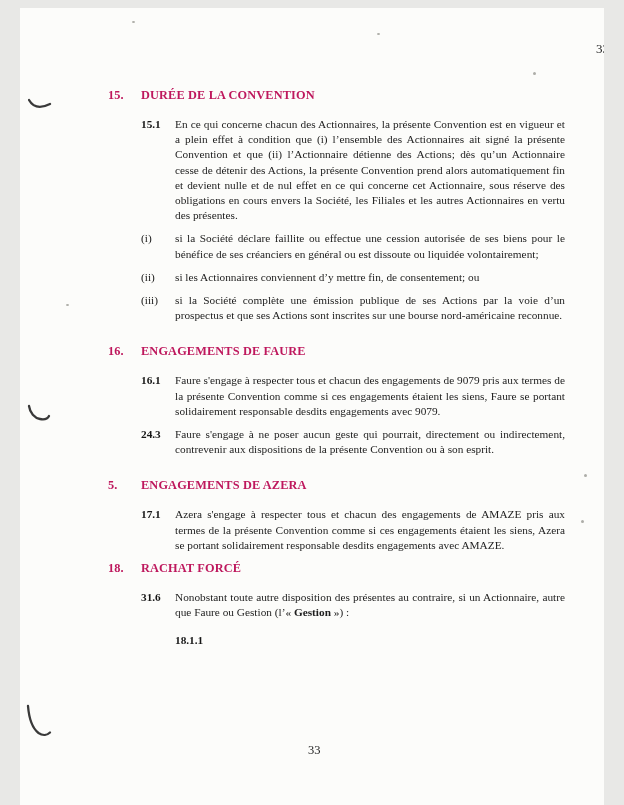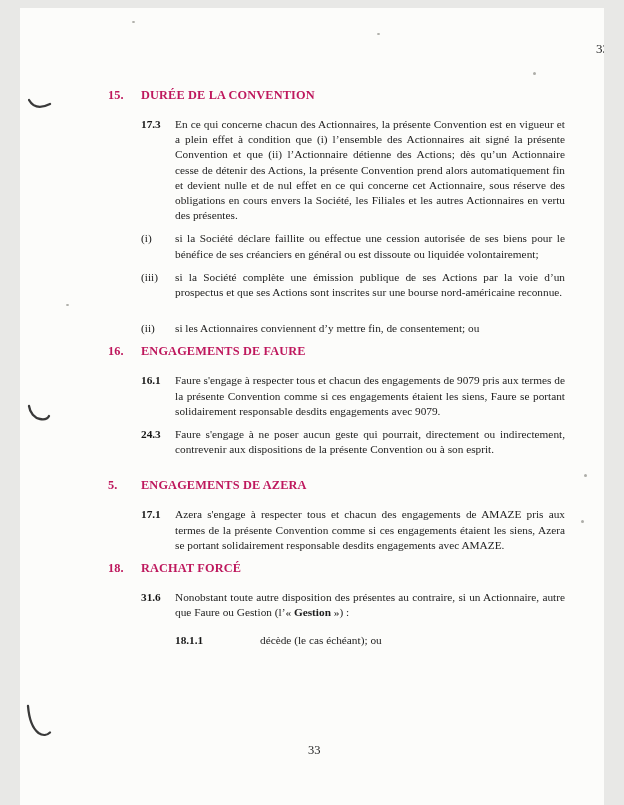--- a/index.html
+++ b/index.html
@@ -61,21 +61,20 @@
     margin: 0;
     text-align: justify;
     color: #1d1d1d;
   }
   .para.single .para-text { text-align: left; }
   .para.before-heading { margin-bottom: 21px; }
   .para.subsub {
     margin-left: 67px;
     grid-template-columns: 45px auto;
     margin-top: 13px;
-    gap: 40px;
   }
   .curl-mark { position: absolute; }
   .speck {
     position: absolute;
     border-radius: 50%;
     background: #adada8;
   }
 </style>
 </head>
 <body>
@@ -102,38 +101,38 @@
   <div class="pagenum-top">33</div>
 
   <main class="content">
 
     <div class="sec-heading">
       <span>15.</span>
       <span>DURÉE DE LA CONVENTION</span>
     </div>
 
     <div class="para">
-      <span class="para-num">17.3</span>
+      <span class="para-num">15.1</span>
       <p class="para-text">En ce qui concerne chacun des Actionnaires, la présente Convention est en vigueur et a plein effet à condition que (i) l’ensemble des Actionnaires ait signé la présente Convention et que (ii)  l’Actionnaire détienne des Actions; dès qu’un Actionnaire cesse de détenir des Actions, la présente Convention prend alors automatiquement fin et devient nulle et de nul effet en ce qui concerne cet Actionnaire, sous réserve des obligations en cours envers la Société, les Filiales et les autres Actionnaires en vertu des présentes.</p>
     </div>
 
 
     <div class="para roman">
       <span class="para-num">(i)</span>
       <p class="para-text">si la Société déclare faillite ou effectue une cession autorisée de ses biens pour le bénéfice de ses créanciers en général ou est dissoute ou liquidée volontairement;</p>
     </div>
 
+    <div class="para roman single">
+      <span class="para-num">(ii)</span>
+      <p class="para-text">si les Actionnaires conviennent d’y mettre fin, de consentement; ou</p>
+    </div>
+
     <div class="para roman before-heading">
       <span class="para-num">(iii)</span>
       <p class="para-text">si la Société complète une émission publique de ses Actions par la voie d’un prospectus et que ses Actions sont inscrites sur une bourse nord-américaine reconnue.</p>
-    </div>
-
-    <div class="para roman single">
-      <span class="para-num">(ii)</span>
-      <p class="para-text">si les Actionnaires conviennent d’y mettre fin, de consentement; ou</p>
     </div>
 
     <div class="sec-heading">
       <span>16.</span>
       <span>ENGAGEMENTS DE FAURE</span>
     </div>
 
     <div class="para">
       <span class="para-num">16.1</span>
       <p class="para-text">Faure s'engage à respecter tous et chacun des engagements de 9079 pris aux termes de la présente Convention comme si ces engagements étaient les siens, Faure se portant solidairement responsable desdits engagements avec 9079.</p>
@@ -160,20 +159,19 @@
       <span>RACHAT FORCÉ</span>
     </div>
 
     <div class="para">
       <span class="para-num">31.6</span>
       <p class="para-text"><span>Nonobstant toute autre disposition des présentes au contraire, si un Actionnaire, autre que Faure ou Gestion (l’« </span><strong>Gestion</strong><span> ») :</span></p>
     </div>
 
     <div class="para subsub single">
       <span class="para-num">18.1.1</span>
-      <p class="para-text">décède (le cas échéant); ou</p>
     </div>
 
   </main>
 
   <div class="pagenum-bottom">33</div>
 
 </div>
 
 </body></html>

